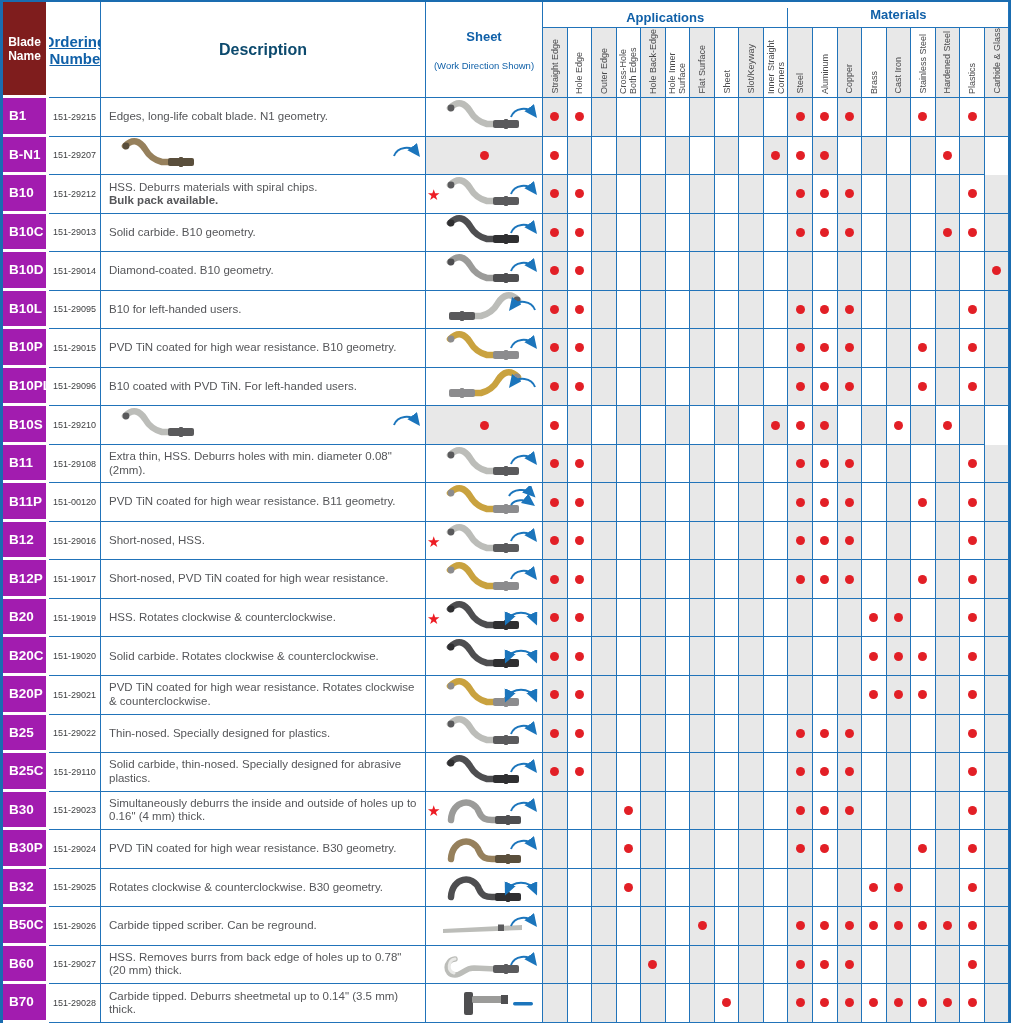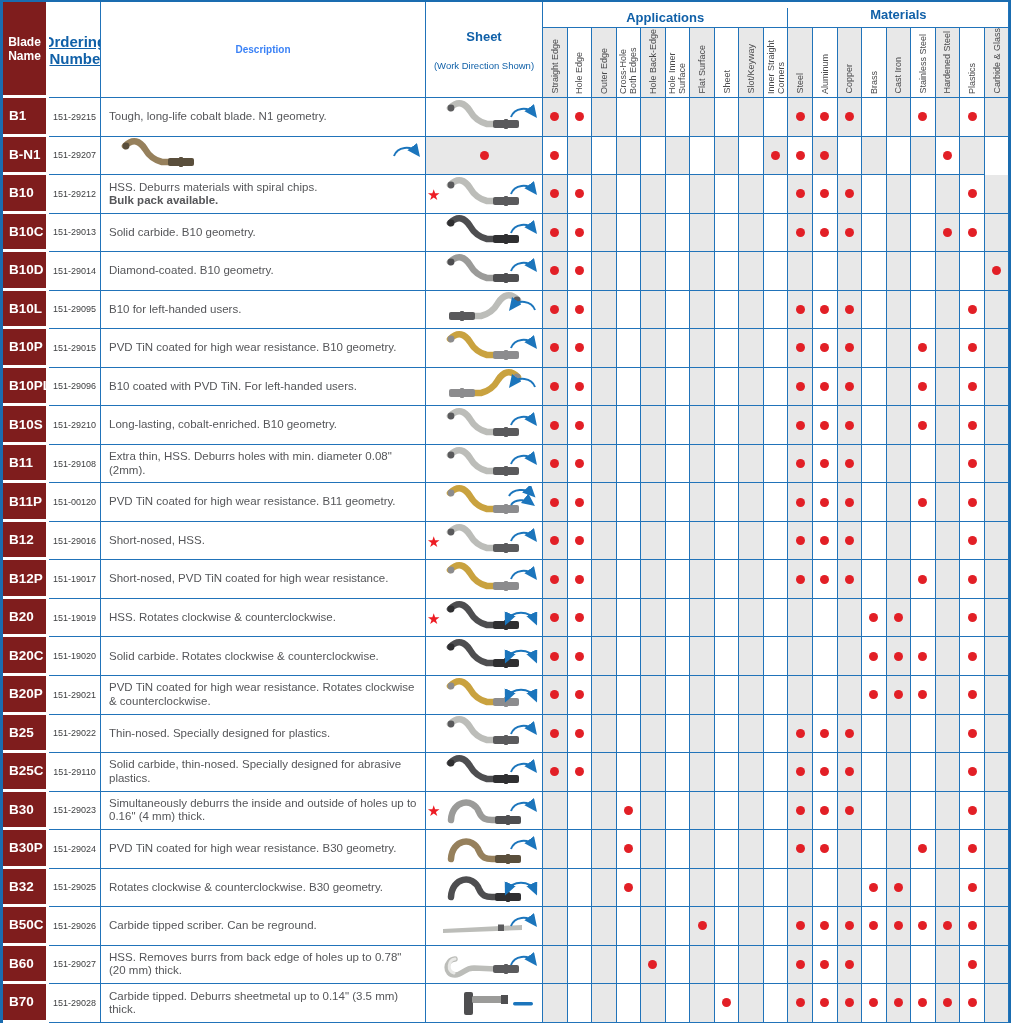--- a/index.html
+++ b/index.html
@@ -7,26 +7,26 @@
   .catalog{width:1011px; box-sizing:border-box; border:3px solid #1a6cb0; border-top-width:2px;}
   .grid{display:grid; grid-template-columns:46px 52px 325px 117px repeat(10,24.55px) repeat(9,24.55px);}
   .hdr{grid-template-rows:26px 70px;}
   .cell{box-sizing:border-box; border-right:1px solid #2173b9; border-bottom:1px solid #2173b9; position:relative; overflow:hidden;}
   .shade{background:#e8e8e8;}
   .group-title{display:flex;align-items:center;justify-content:center; font-weight:bold; font-size:13px; color:#1060a8;}
   .vlabel{display:flex; align-items:flex-end; justify-content:center; padding-bottom:3px;}
   .vlabel span{writing-mode:vertical-rl; transform:rotate(180deg); font-size:9px; line-height:1.12; color:#4a4a4c; max-height:66px; text-align:left;}
   .hdr-name{grid-row:1/3; background:#7f1d1d; color:#fff; font-weight:bold; font-size:12px; display:flex;align-items:center;justify-content:center;text-align:center; border-right:3px solid #ffffff; border-bottom:3px solid #ffffff;}
   .hdr-order{grid-row:1/3; color:#1060a8; font-weight:bold; font-size:15px; display:flex;align-items:center;justify-content:center;text-align:right;text-decoration:underline;}
-  .hdr-desc{grid-row:1/3; color:#3b82f6; font-weight:bold; font-size:10px; display:flex;align-items:center;justify-content:center;}
+  .hdr-desc{grid-row:1/3; color:#0c4a6e; font-weight:bold; font-size:16px; display:flex;align-items:center;justify-content:center;}
   .hdr-blade{grid-row:1/3; color:#1060a8; display:flex;flex-direction:column;align-items:center;justify-content:center;text-align:center;}
   .hdr-blade .t{font-weight:bold;font-size:13px;}
   .hdr-blade .s{font-size:9.5px;margin-top:16px;}
   .row{height:38.54px;}
-  .cell-name{background:#7f1d1d; color:#fff; font-weight:bold; font-size:13.5px; display:flex; align-items:center; padding-left:6px; border-right:3px solid #ffffff; border-bottom:3px solid #ffffff;}
+  .cell-name{background:#a21caf; color:#fff; font-weight:bold; font-size:13.5px; display:flex; align-items:center; padding-left:6px; border-right:3px solid #ffffff; border-bottom:3px solid #ffffff;}
   .cell-order{display:flex;align-items:center;justify-content:center; font-size:9px; color:#3f4042; text-align:center;}
   .cell-desc{display:flex;flex-direction:column;justify-content:center; font-size:11.5px; line-height:1.16; color:#555659; padding:2px 4px 2px 8px;}
   .cell-desc .b{font-weight:bold;}
   .cell-blade{display:flex;align-items:center;}
   .star{position:absolute; left:1px; top:50%; transform:translateY(-50%); color:#ed1c24; font-size:15px; line-height:1;}
   .bladeimg{margin-left:12px;}
   .arrow{position:absolute; right:3px; top:3px;}
   .dot-cell{display:flex;align-items:center;justify-content:center;}
   .dot{width:9px;height:9px;border-radius:50%;background:#e21f26;}
   .hiddefs{position:absolute;width:0;height:0;overflow:hidden;}
@@ -113,21 +113,21 @@
     <div class="cell vlabel shade">
         <span>Carbide &amp; Glass</span>
       </div>
   </div>
 
   <div id="tbody">
       <div class="grid row">
         <div class="cell cell-name">B1</div>
         <div class="cell cell-order">151-29215</div>
         <div class="cell cell-desc">
-          <span>Tough, long-life cobalt blade. N1 geometry.</span>
+          <span>Edges, long-life cobalt blade. N1 geometry.</span>
         </div>
         <div class="cell cell-blade">
           <svg class="bladeimg" width="92" height="36" viewBox="0 0 92 36">
             <path d="M12,9 C20,1 27,4 32,12 C36,19 41,23 49,25 L58,25" stroke="#bcbdb9" stroke-width="6.5" fill="none" stroke-linecap="round"></path>
             <circle cx="13" cy="9" r="3.4" fill="#5a5a5c"></circle>
             <rect x="55" y="21" width="26" height="8" rx="2" fill="#5a5a5c"></rect>
             <rect x="66" y="20" width="4" height="10" rx="1" fill="#5a5a5c"></rect>
           </svg>
           <svg class="arrow" width="32" height="22" viewBox="0 0 32 22">
             <path d="M4,16 A13,12 0 0 1 27,13" fill="none" stroke="#1b75bc" stroke-width="2" marker-end="url(#ah)"></path>
@@ -509,23 +509,20 @@
         </div>
         <div class="cell dot-cell shade"></div>
         <div class="cell dot-cell">
           <span class="dot"></span>
         </div>
         <div class="cell dot-cell shade"></div>
       </div>
       <div class="grid row">
         <div class="cell cell-name">B10S</div>
         <div class="cell cell-order">151-29210</div>
-        <div class="cell cell-desc">
-          <span>Long-lasting, cobalt-enriched. B10 geometry.</span>
-        </div>
         <div class="cell cell-blade">
           <svg class="bladeimg" width="92" height="36" viewBox="0 0 92 36">
             <path d="M12,9 C20,1 27,4 32,12 C36,19 41,23 49,25 L58,25" stroke="#bcbdb9" stroke-width="6.5" fill="none" stroke-linecap="round"></path>
             <circle cx="13" cy="9" r="3.4" fill="#5a5a5c"></circle>
             <rect x="55" y="21" width="26" height="8" rx="2" fill="#5a5a5c"></rect>
             <rect x="66" y="20" width="4" height="10" rx="1" fill="#5a5a5c"></rect>
           </svg>
           <svg class="arrow" width="32" height="22" viewBox="0 0 32 22">
             <path d="M4,16 A13,12 0 0 1 27,13" fill="none" stroke="#1b75bc" stroke-width="2" marker-end="url(#ah)"></path>
           </svg>

